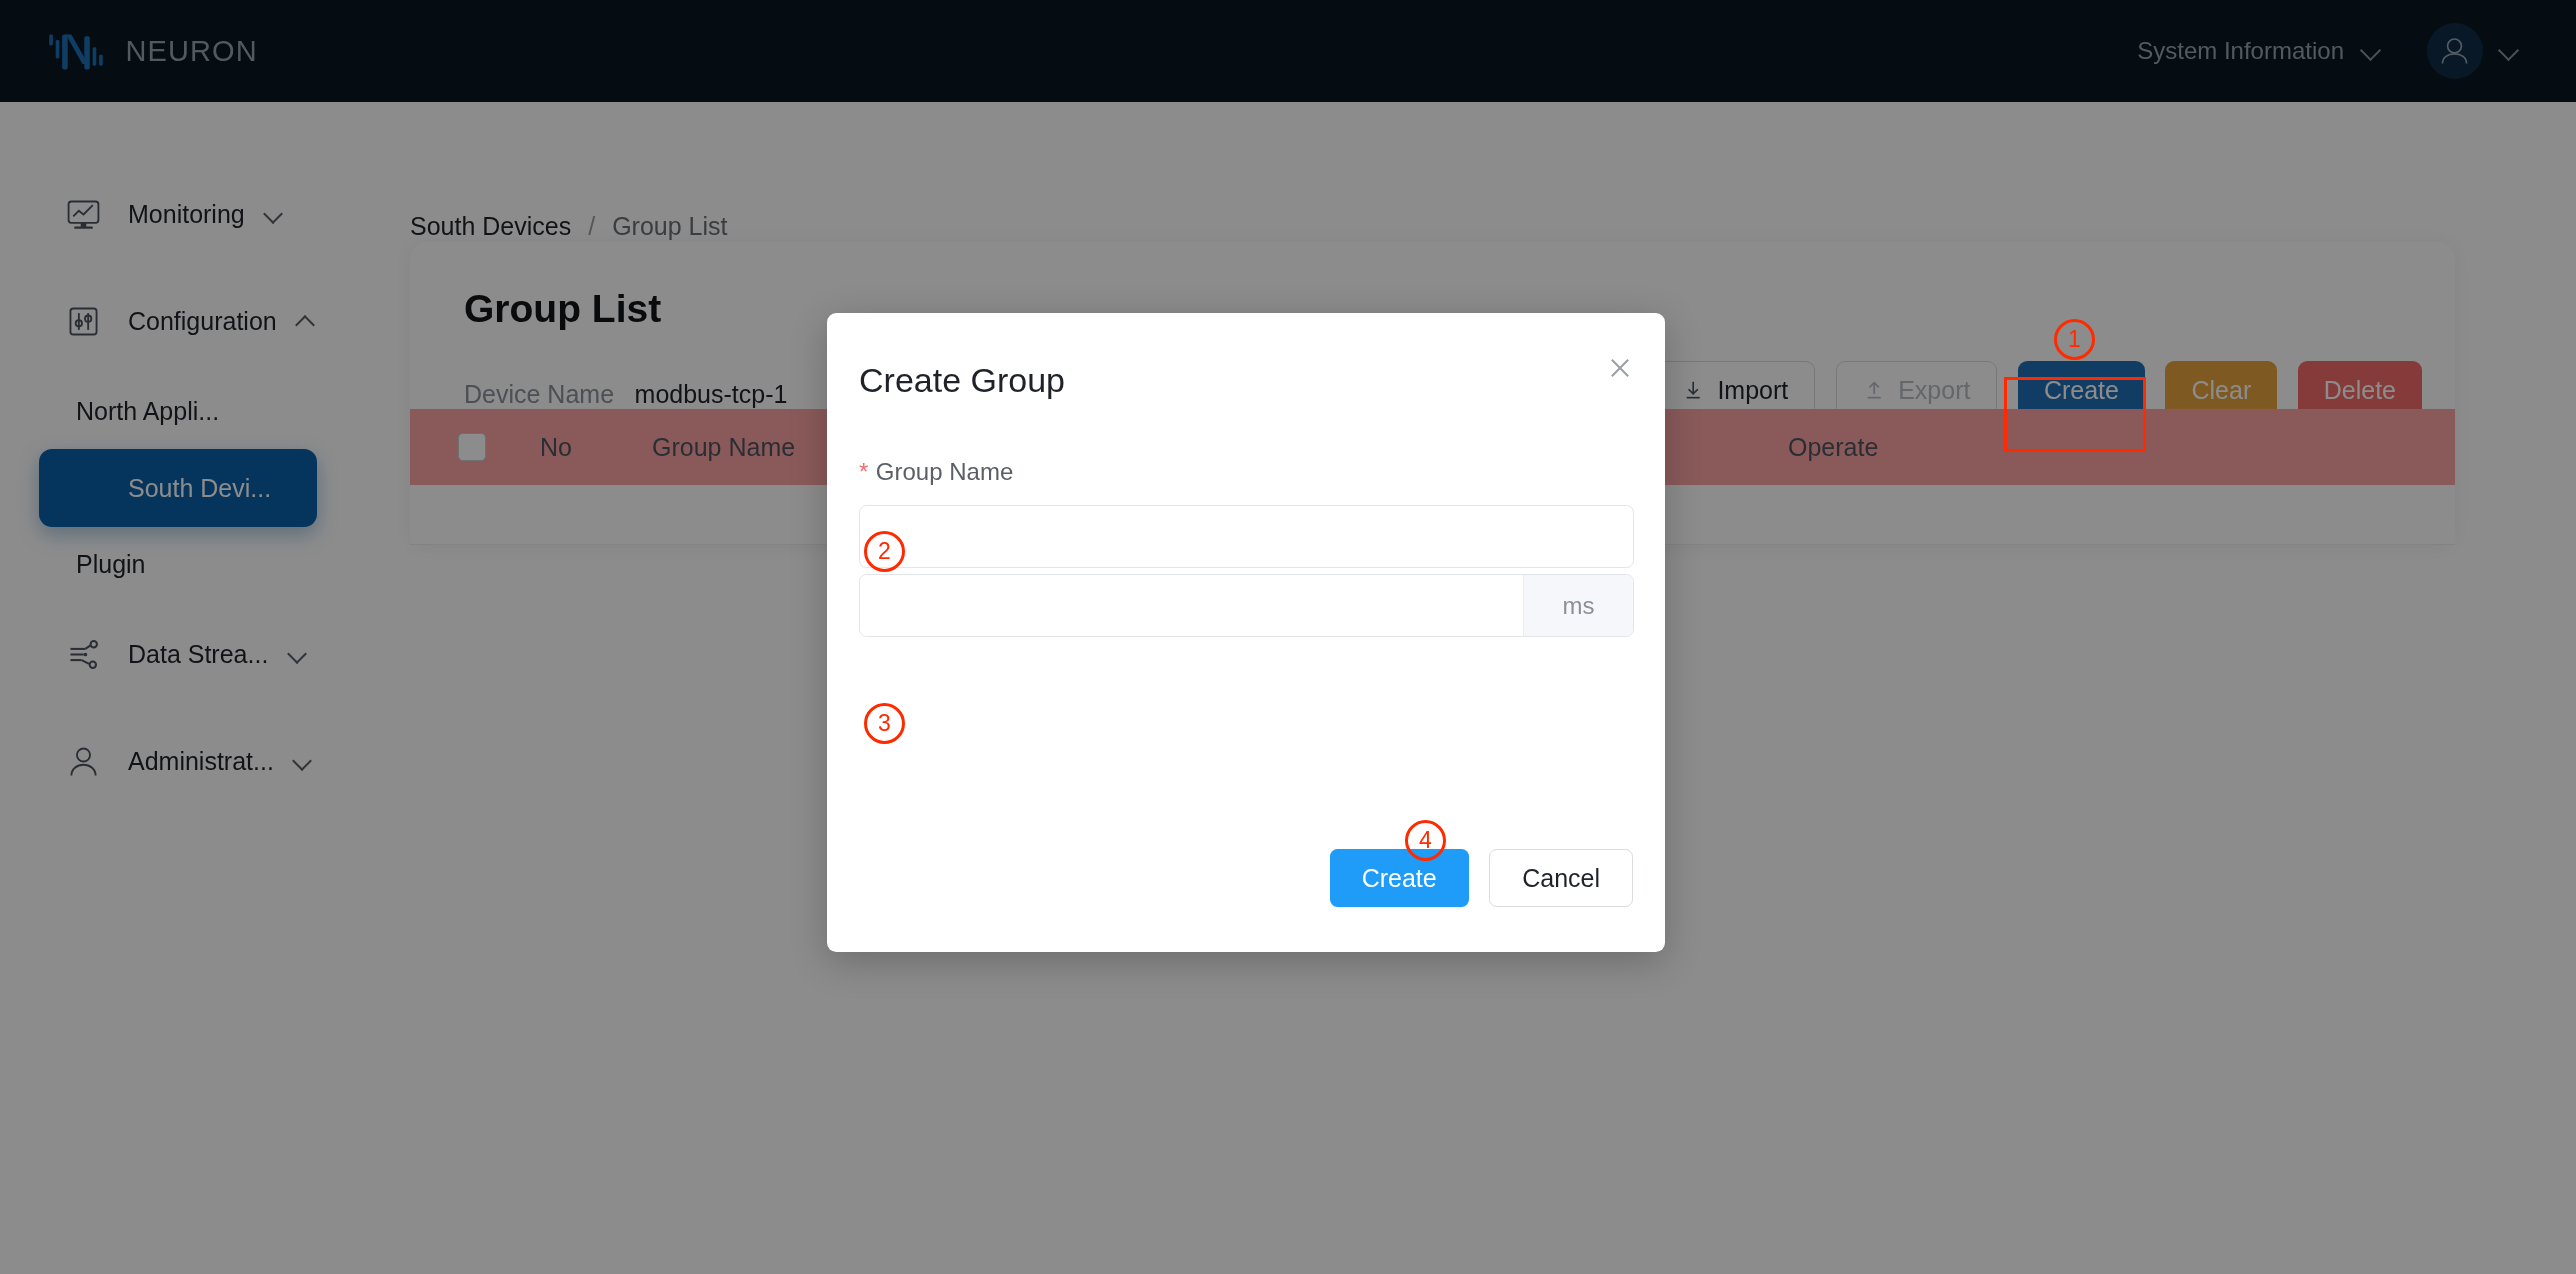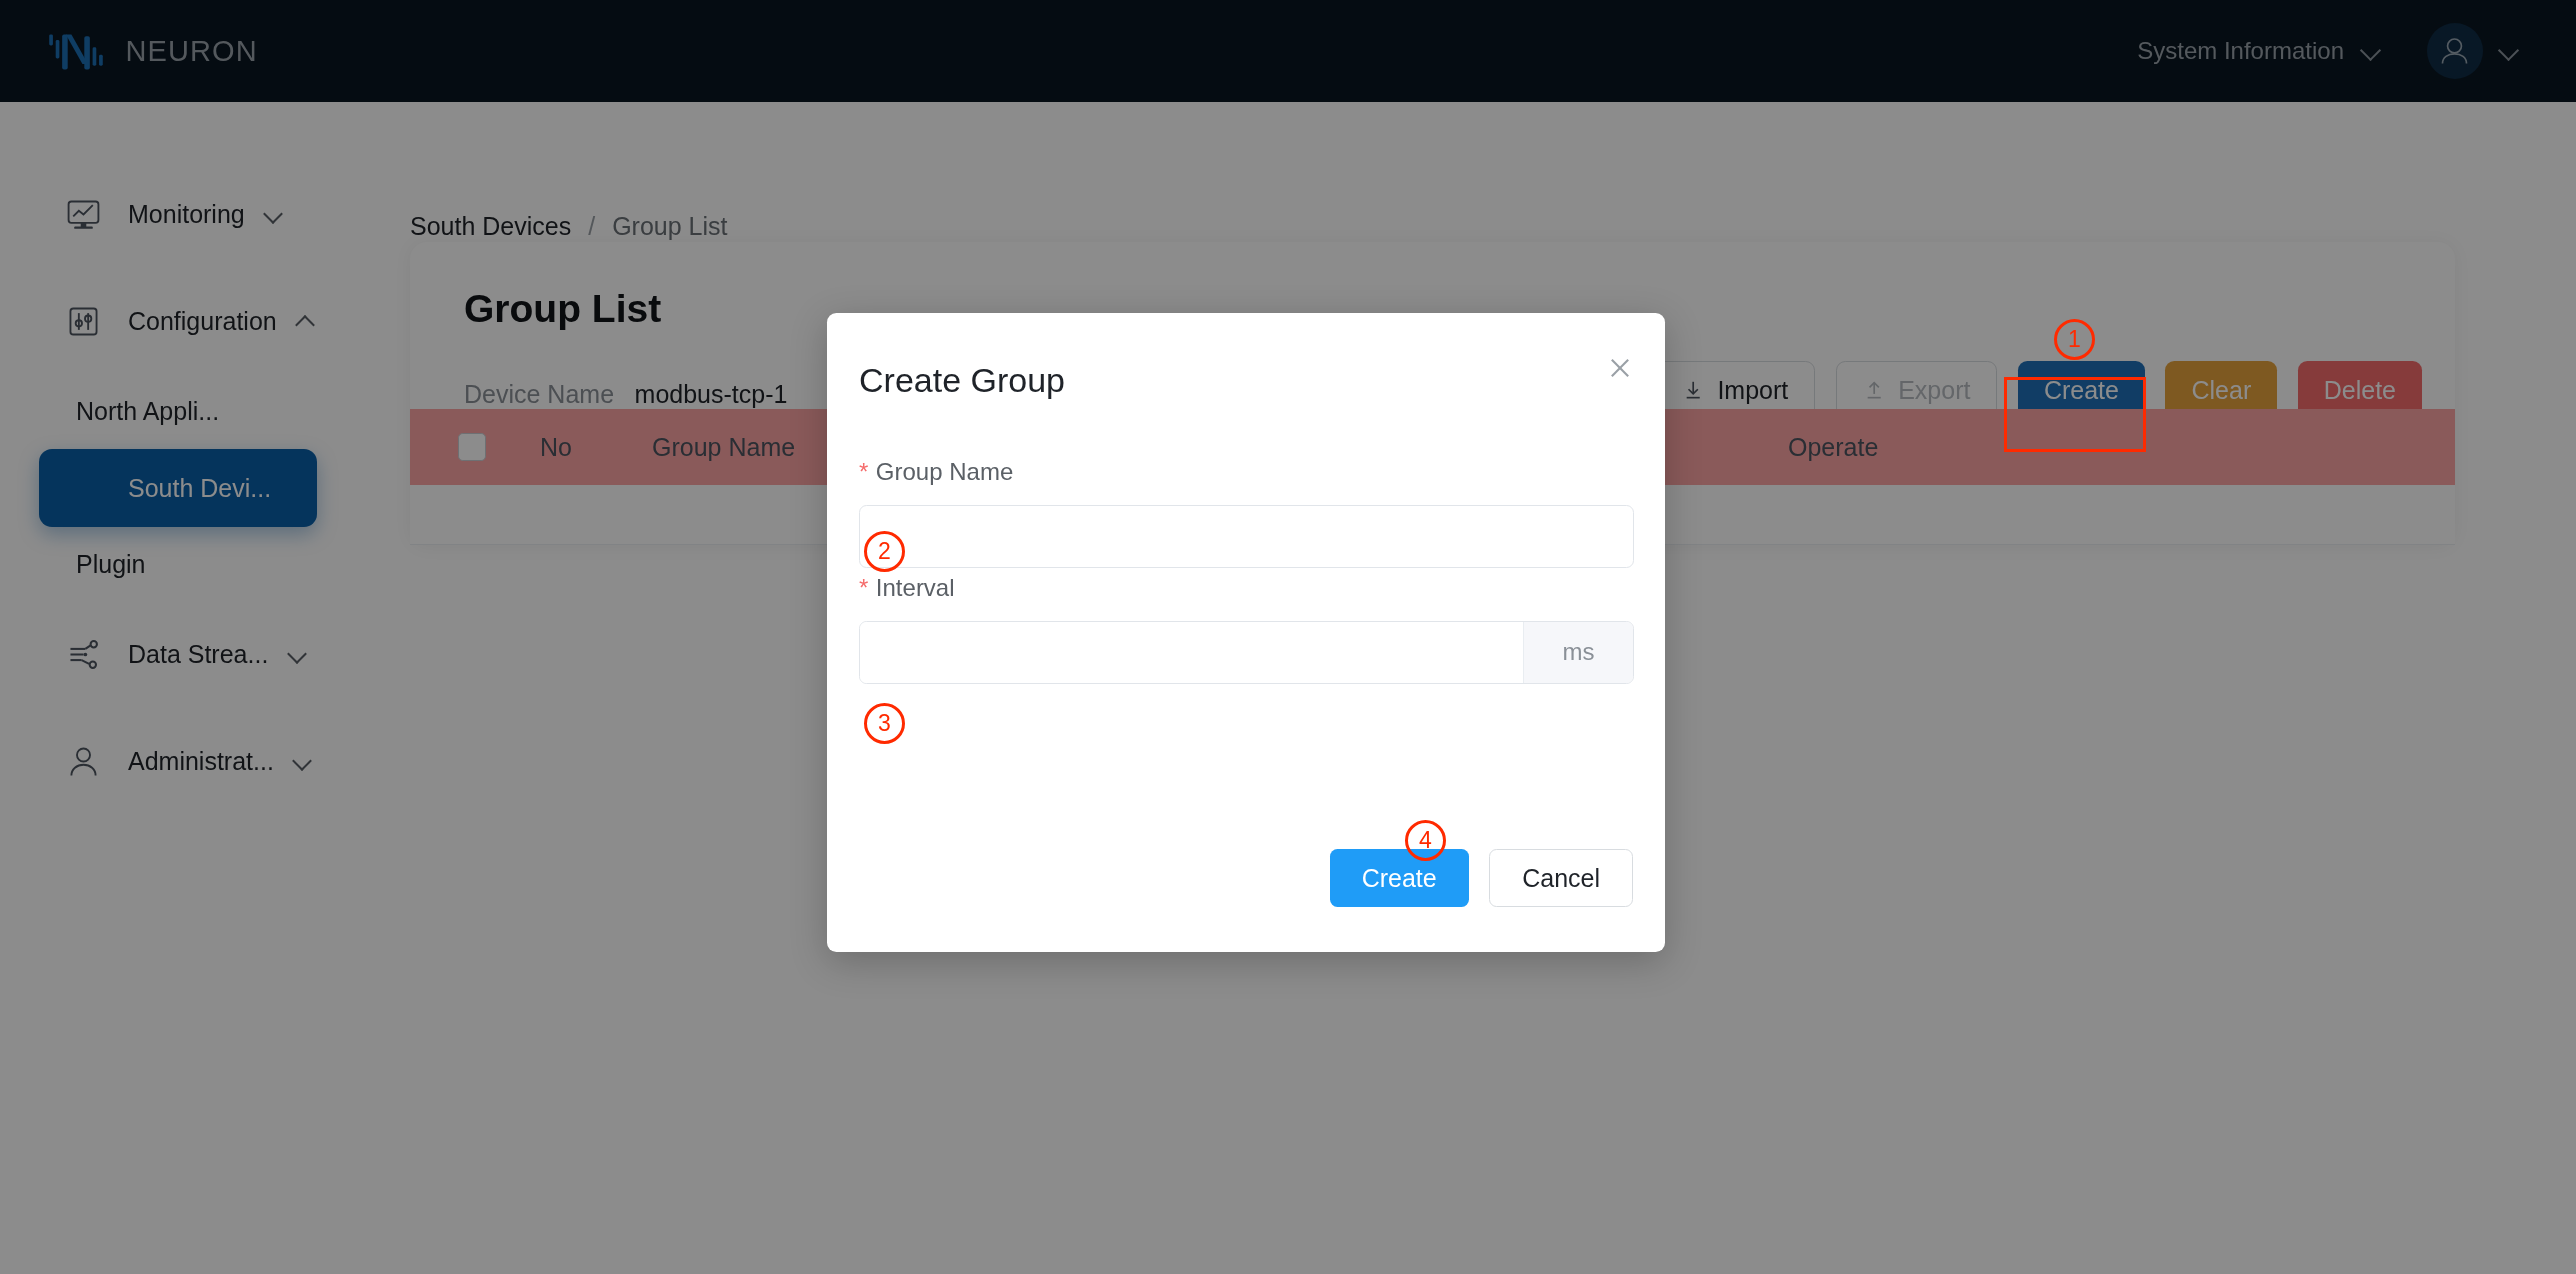--- a/index.html
+++ b/index.html
@@ -366,23 +366,20 @@
     </div>
 
     <div class="field" style="top:145px;">
       <div class="field-label">
         <span class="req">*</span><span>Group Name</span>
       </div>
       <input class="input" type="text" value="" placeholder="" style="">
     </div>
 
     <div class="field" style="top:261px;">
-      <div class="field-label">
-        <span class="req">*</span><span>Interval</span>
-      </div>
       <div class="input-group">
         <input class="ipt" style="border: none; outline: none; padding: 0px 17px; font-size: 24px;" type="text" value="" placeholder="">
         <span class="addon">ms</span>
       </div>
     </div>
 
     <div class="modal-actions">
       <div class="m-btn m-create">
         <span>Create</span>
       </div>

